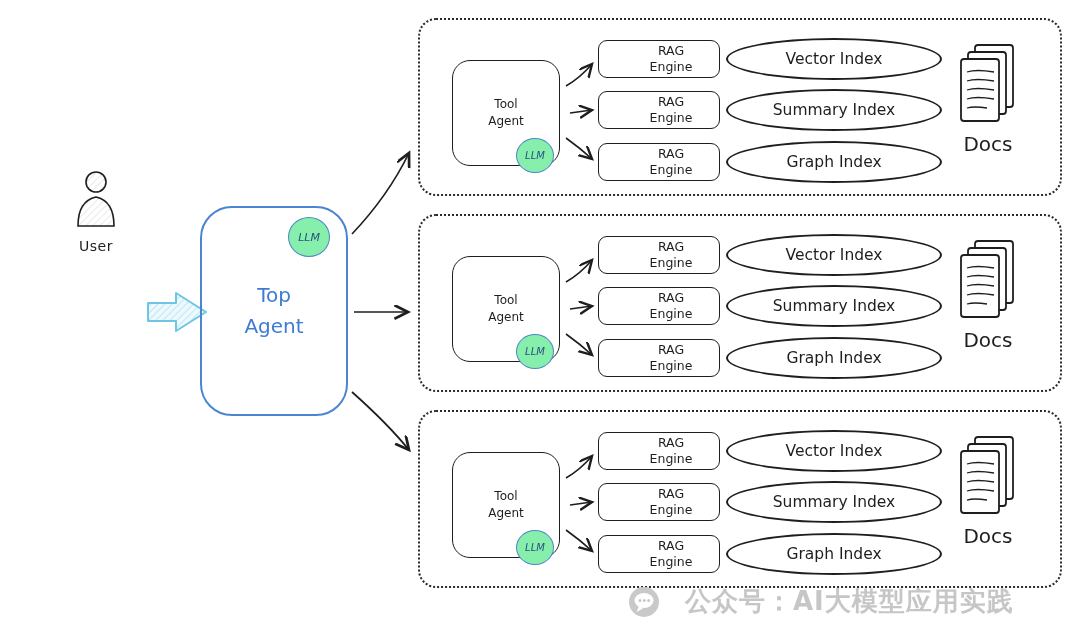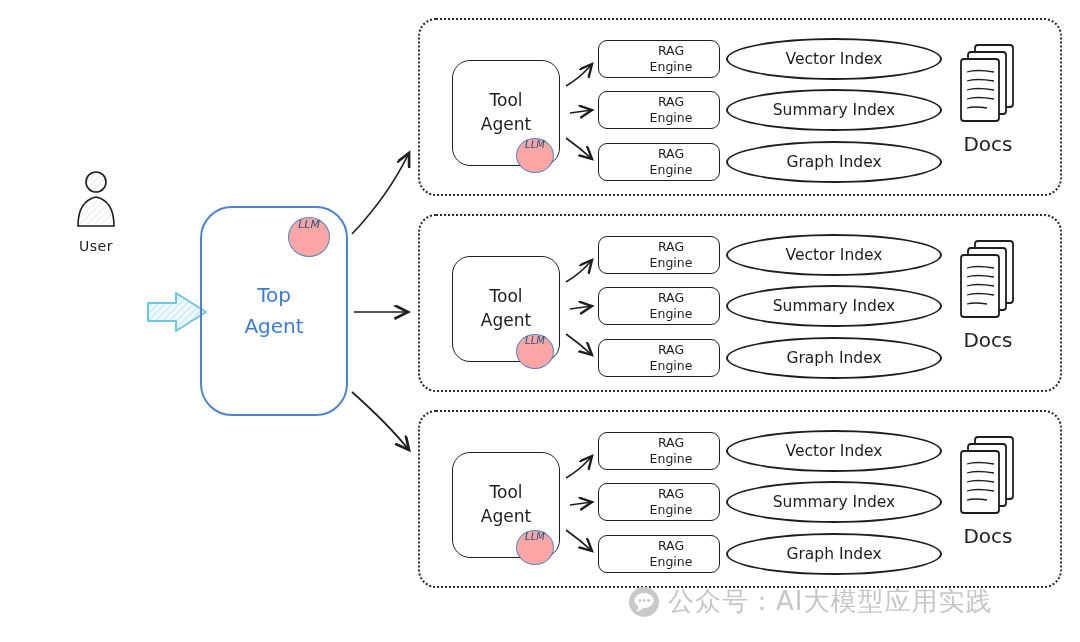--- a/index.html
+++ b/index.html
@@ -28,38 +28,38 @@
   .top-agent {
     position:absolute; left:200px; top:206px; width:148px; height:210px;
     border:2px solid #4b84d1; border-radius:32px;
     display:flex; align-items:center; justify-content:center;
     color:#3e7bd6; font-size:20px;
   }
   .top-agent span { width:74px; text-align:center; line-height:1.55; }
 
   .llm-badge {
     position:absolute; border-radius:50%;
-    background:#fca5a5; border:1.6px solid #4d88c8;
-    display:flex; justify-content:center;
+    background:#86efac; border:1.6px solid #4d88c8;
+    display:flex; align-items:center; justify-content:center;
     font-size:10px; font-style:italic; color:#27527e;
   }
   .top-llm { left:288px; top:217px; width:42px; height:40px; font-size:11px; }
 
   
   .group {
     position:absolute; left:418px; width:644px; height:178px;
     border:2px dotted #2a2a2a; border-radius:18px;
   }
   .g0 { top:18px; } .g1 { top:214px; } .g2 { top:410px; }
   .garrows { position:absolute; left:0; top:0; pointer-events:none; }
 
   .tool-agent {
     position:absolute; left:32px; top:40px; width:108px; height:106px;
     border:1.8px solid #1e1e1e; border-radius:18px;
-    display:flex; align-items:center; justify-content:center; font-size:17px;
+    display:flex; align-items:center; justify-content:center; font-size:12px;
   }
   .tool-agent span { width:60px; text-align:center; line-height:1.4; }
   .tool-llm { left:96px; top:118px; width:38px; height:35px; }
 
   .rag {
     position:absolute; left:178px; width:122px; height:38px;
     border:1.6px solid #1e1e1e; border-radius:9px;
     display:flex; align-items:center; justify-content:center; font-size:12.5px;padding-left:24px;
   }
   .rag span { width:54px; text-align:center; line-height:1.25; }
@@ -71,22 +71,22 @@
     display:flex; align-items:center; justify-content:center; font-size:15.5px;
   }
   .o0 { top:18px; } .o1 { top:69px; } .o2 { top:121px; }
 
   .docs { position:absolute; left:532px; top:22px; width:72px; text-align:center; }
   .docs .label { font-size:20px; margin-top:2px; }
 
   
   .watermark {
     position:absolute; left:628px; top:584px;
-    display:flex; align-items:center; gap:8px;
-    color:#c6c6c6; font-size:26px; letter-spacing:1px;
+    display:flex; align-items:center; gap:25px;
+    color:#c6c6c6; font-size:26px; letter-spacing:1px;font-weight:bold;
   }
 </style>
 </head>
 <body>
 
 <div class="stage">
 
   <svg class="overlay" width="1080" height="642">
     <defs>
       <marker id="ah-main" markerWidth="12" markerHeight="12" refX="8" refY="4" orient="auto">

